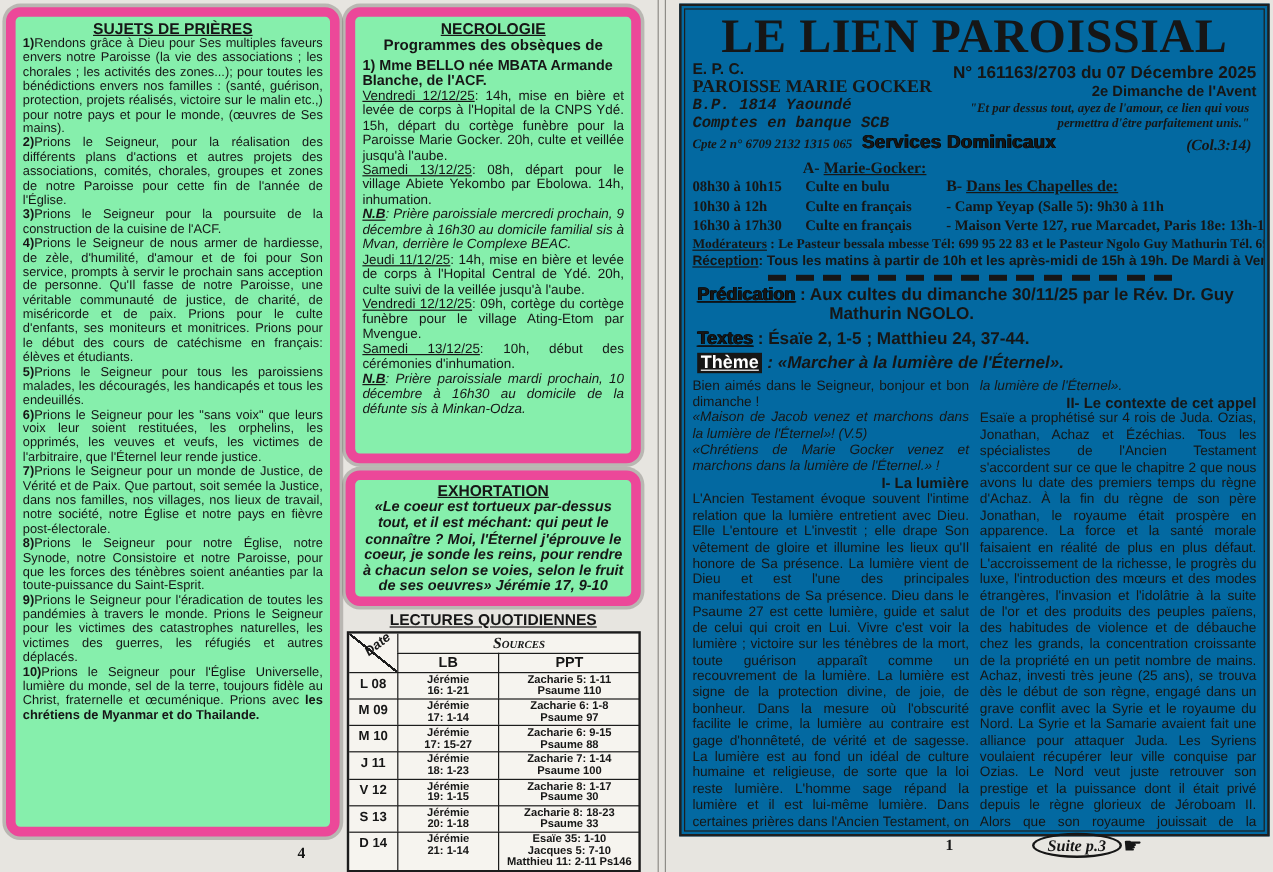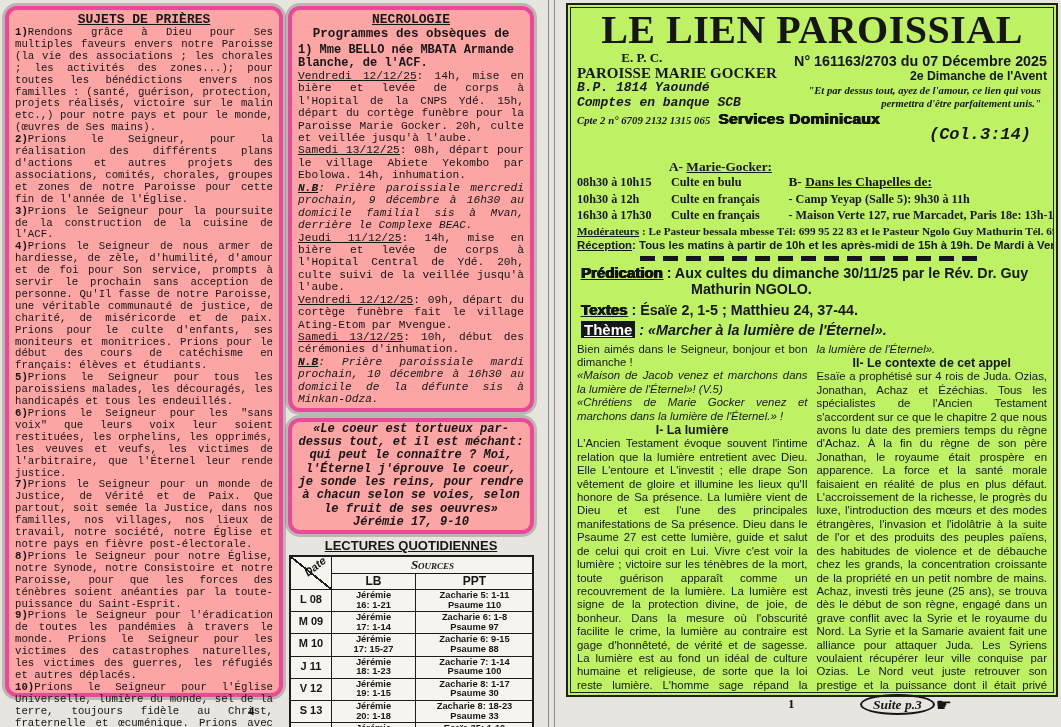--- a/index.html
+++ b/index.html
@@ -3,23 +3,22 @@
 <meta charset="utf-8">
 <style>
   html,body{margin:0;padding:0}
   body{
     width:1061px;height:727px;position:relative;overflow:hidden;
     background:#e7e5e0;color:#161616;
     font-family:"Liberation Sans",sans-serif;
     -webkit-font-smoothing:antialiased;
   }
   .box{
-    background:#fca5a5;border:4px solid #ec4899;border-radius:12px;
+    background:#86efac;border:8px solid #ec4899;border-radius:12px;
     box-shadow:0 0 0 3px rgba(100,98,92,.35);
-    font-family:Liberation Mono, monospace;
   }
   .u{text-decoration:underline}
   .sec-title{font-weight:bold;text-align:center;text-decoration:underline;font-size:13px;line-height:15px;margin:0}
 
   
   #col1{position:absolute;left:5px;top:6px;width:278px;height:691px;box-sizing:border-box;padding:2px 6px}
   .prayer{margin:0;font-size:10.7px;line-height:11.9px;text-align:justify}
   .prayer b{font-weight:bold}
 
   
@@ -53,59 +52,59 @@
   .legend b{font-weight:bold}
 
   #pg4{position:absolute;left:248px;top:703px;font-family:"Liberation Serif",serif;font-weight:bold;font-size:13px}
 
   
   #page-edge{position:absolute;left:548px;top:0;width:5px;height:727px;
     border-left:1.5px solid #8e8c87;border-right:1.5px solid #8e8c87}
 
   
   #pright{position:absolute;left:566px;top:3px;width:492px;height:694px;
-    background:#bef264;border:2px solid #1f1f1f;box-sizing:border-box;padding:2px}
+    background:#0369a1;border:2px solid #1f1f1f;box-sizing:border-box;padding:2px}
   #pright-inner{border:1.5px solid #1f1f1f;height:100%;box-sizing:border-box;padding:1px 6px;overflow:hidden}
   .masthead{font-family:"Liberation Serif",serif;font-weight:bold;font-size:40px;line-height:42px;
     text-align:center;margin:0;letter-spacing:.5px}
   .hdr{display:flex;margin-top:0}
   .hdr-left{width:46%}
   .hdr-right{width:54%;text-align:right}
-  .epc{font-family:Liberation Serif, serif;font-weight:bold;font-size:13px;line-height:14px;text-align:center;margin:0;width:60%}
+  .epc{font-family:Liberation Sans, sans-serif;font-weight:bold;font-size:13px;line-height:14px;margin:0;width:60%}
   .paroisse{font-family:"Liberation Serif",serif;font-weight:bold;font-size:15px;line-height:16px;margin:0}
   .bp-line{font-family:Liberation Mono, monospace;font-weight:bold;font-style:italic;font-size:13px;line-height:14.5px;margin:0}
   .cpte-line{display:flex;align-items:baseline;white-space:nowrap}
   .cpte{font-family:"Liberation Serif",serif;font-weight:bold;font-style:italic;font-size:10.8px}
   .services-title{font-size:15.5px;font-weight:bold;margin-left:8px;letter-spacing:.3px;
     text-shadow:.7px 0 0 #000,-.4px 0 0 #000}
   .issue-no{font-size:14.3px;font-weight:bold;line-height:16px;margin:2px 0 0}
   .sunday{font-size:12.3px;font-weight:bold;line-height:14px;margin:0}
   .verse{font-family:"Liberation Serif",serif;font-weight:bold;font-style:italic;font-size:10.7px;line-height:12.5px;margin:1px 6px 0}
-  .verse-ref{font-family:Liberation Mono, monospace;font-weight:bold;font-style:italic;font-size:17px;margin:16px}
+  .verse-ref{font-family:Liberation Serif, serif;font-weight:bold;font-style:italic;font-size:13px;margin:4px}
   .agocker{font-family:"Liberation Serif",serif;font-weight:bold;font-size:13.3px;line-height:14px;margin:0 0 0 92px}
   .sched{display:flex}
   .sched-left{width:45%}
   .sched-right{width:55%}
   .srow{font-family:"Liberation Serif",serif;font-weight:bold;font-size:12.2px;line-height:16.5px;margin:0;white-space:nowrap}
   .stime{display:inline-block;width:94px}
   .bheader{font-family:"Liberation Serif",serif;font-weight:bold;font-size:13.3px;line-height:16.5px;margin:0}
   .mods{font-family:"Liberation Serif",serif;font-weight:bold;font-size:11.2px;line-height:13.5px;margin:1px 0 0;white-space:nowrap}
   .recep{font-weight:bold;font-size:11.4px;line-height:13.5px;margin:1px 0 0;white-space:nowrap}
   .dashes{height:5px;width:345px;margin:3px auto 2px;
     background:repeating-linear-gradient(90deg,#161616 0 15px,transparent 15px 23px)}
   .sermon-line{font-size:14.3px;font-weight:bold;line-height:16.5px;margin:4px}
   .pred-wrap{padding-left:110px;text-indent:-110px}
   .label-heavy{font-size:15px;text-decoration:underline;text-shadow:.7px 0 0 #000,-.4px 0 0 #000}
   .label-inverse{background:#161616;color:#fff;padding:0 3px;font-size:15px;text-decoration:underline}
   .theme-text{font-style:italic}
   .body-cols{display:flex;gap:9px;margin-top:3px}
   .bcol{flex:1;min-width:0}
   .bp-n{margin:0;font-size:11.4px;line-height:13.4px;text-align:justify}
   .bp-i{margin:0;font-size:11.4px;line-height:13.4px;text-align:justify;font-style:italic}
-  .bp-h{margin:0;font-size:12.4px;line-height:14.5px;text-align:center;font-weight:bold}
+  .bp-h{margin:0;font-size:12.4px;line-height:14.5px;text-align:right;font-weight:bold}
 
   #pg1{position:absolute;left:788px;top:696px;font-family:"Liberation Serif",serif;font-weight:bold;font-size:13px}
   #suite{position:absolute;left:860px;top:694px;display:flex;align-items:center;gap:1px}
   #suite .oval{border:2px solid #161616;border-radius:50%;padding:0 11px;
     font-family:"Liberation Serif",serif;font-weight:bold;font-style:italic;font-size:13.5px;line-height:17px}
   #suite .hand{font-size:18px;line-height:18px}
 </style>
 </head>
 <body>
 
@@ -128,26 +127,27 @@
   <div id="nec-box" class="box">
     <h2 class="sec-title">NECROLOGIE</h2>
     <p class="nec-sub">Programmes des obsèques de</p>
 
     <p class="nec-name">1) Mme BELLO née MBATA Armande Blanche, de l'ACF.</p>
     <p class="nec-line"><span class="u">Vendredi 12/12/25</span><span>: 14h, mise en bière et levée de corps à l'Hopital de la CNPS Ydé. 15h, départ du cortège funèbre pour la Paroisse Marie Gocker. 20h, culte et veillée jusqu'à l'aube.</span></p>
     <p class="nec-line"><span class="u">Samedi 13/12/25</span><span>: 08h, départ pour le village Abiete Yekombo par Ebolowa. 14h, inhumation.</span></p>
     <p class="nec-nb"><b>N.B</b><span>: Prière paroissiale mercredi prochain, 9 décembre à 16h30 au domicile familial sis à Mvan, derrière le Complexe BEAC.</span></p>
 
     <p class="nec-line"><span class="u">Jeudi 11/12/25</span><span>: 14h, mise en bière et levée de corps à l'Hopital Central de Ydé. 20h, culte suivi de la veillée jusqu'à l'aube.</span></p>
-    <p class="nec-line"><span class="u">Vendredi 12/12/25</span><span>: 09h, départ du cortège funèbre fait le village Ating-Etom par Mvengue.</span></p>
+    <p class="nec-line"><span class="u">Vendredi 12/12/25</span><span>: 09h, cortège du cortège funèbre pour le village Ating-Etom par Mvengue.</span></p>
     <p class="nec-line"><span class="u">Samedi 13/12/25</span><span>: 10h, début des cérémonies d'inhumation.</span></p>
     <p class="nec-nb"><b>N.B</b><span>: Prière paroissiale mardi prochain, 10 décembre à 16h30 au domicile de la défunte sis à Minkan-Odza.</span></p>
   </div>
 
   <div id="exh-box" class="box">
+    <h2 class="sec-title">EXHORTATION</h2>
     <p class="exh-quote"><span>«Le coeur est tortueux par-dessus tout, et il est méchant: qui peut le connaître ? Moi, l'Éternel j'éprouve le coeur, je sonde les reins, pour rendre à chacun selon se voies, selon le fruit de ses oeuvres»</span><span> Jérémie 17, 9-10</span></p>
   </div>
 
   <div id="readings">
     <h2 class="sec-title">LECTURES QUOTIDIENNES</h2>
     <div class="rtable">
       <div class="rc h-date"><span>Date</span></div>
       <div class="rc h-sources">Sources</div>
       <div class="rc h-sub">LB</div>
       <div class="rc h-sub">PPT</div>

